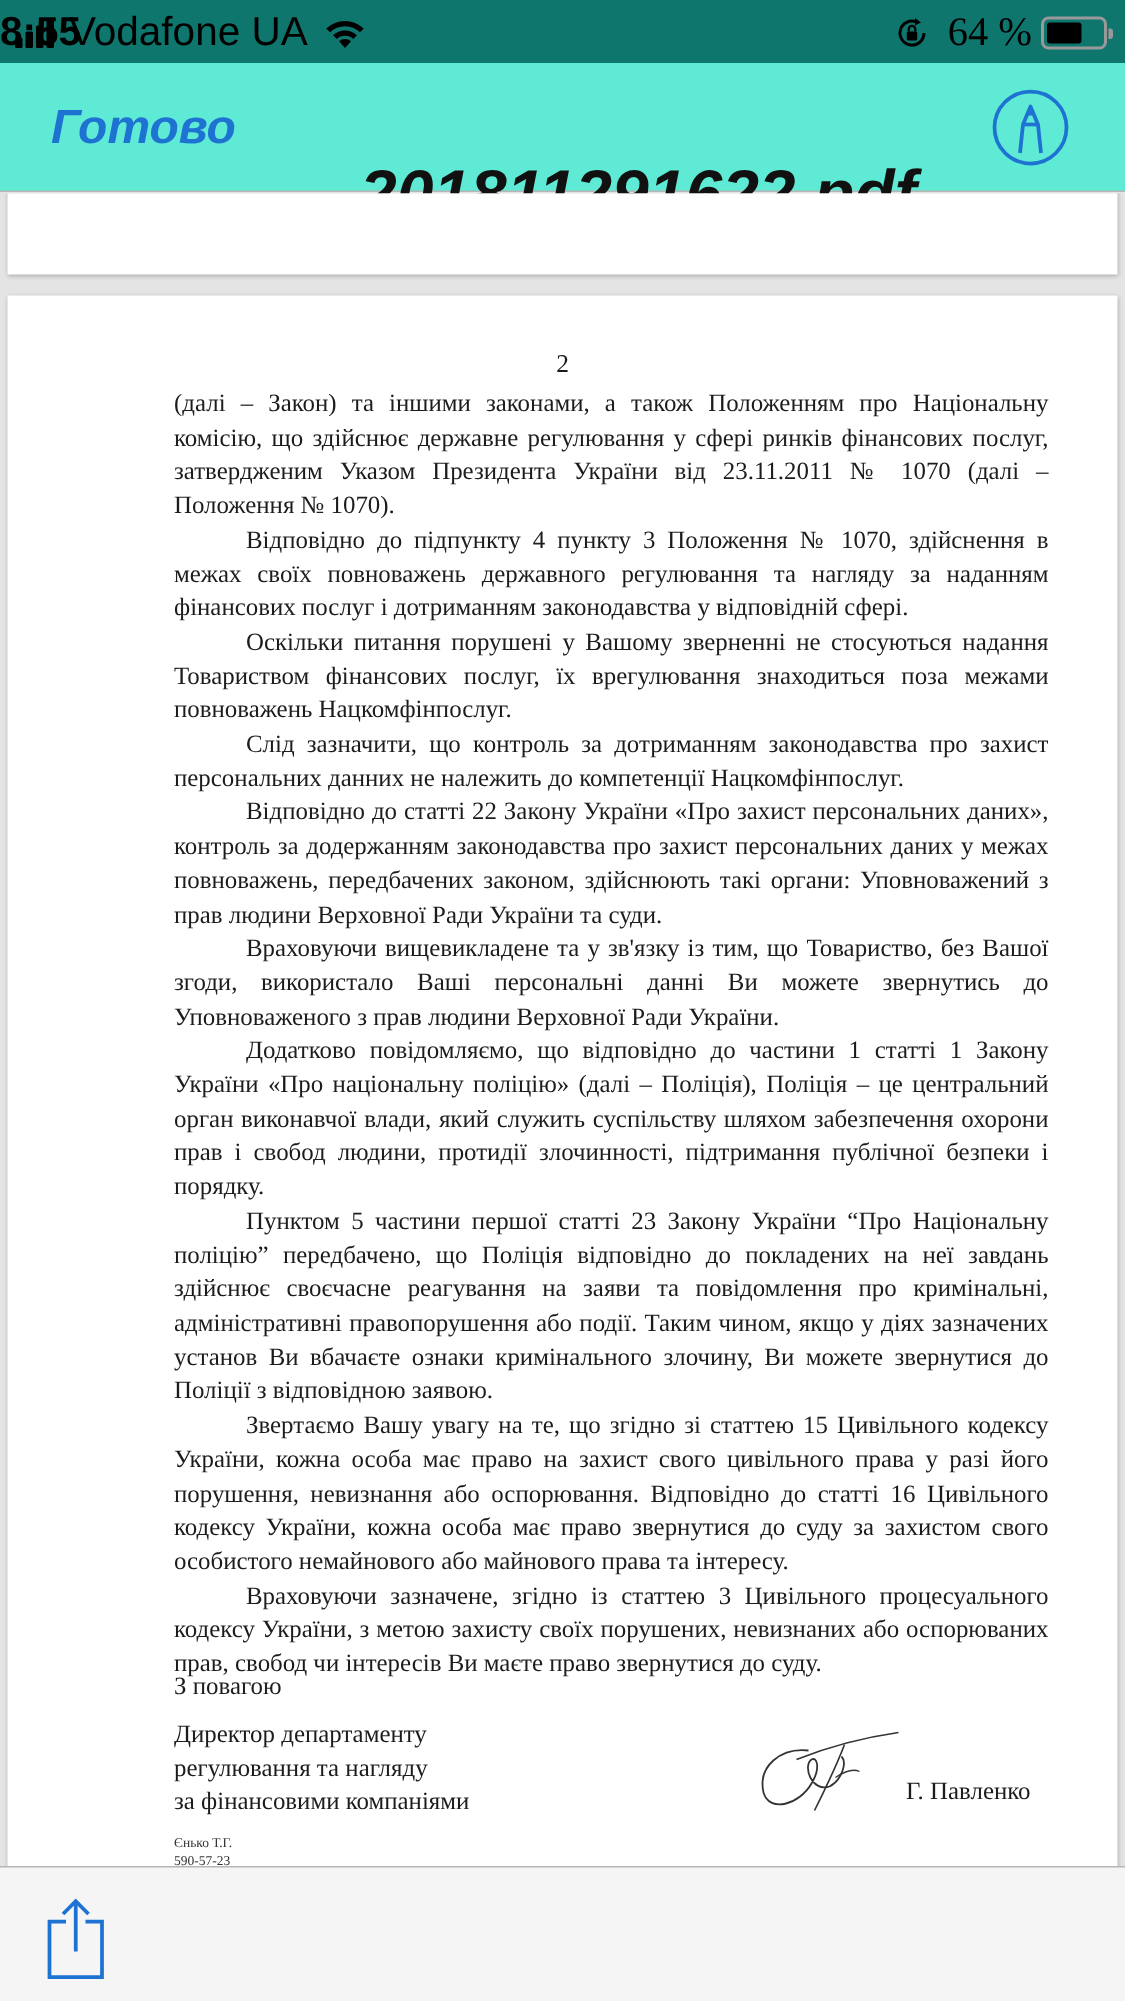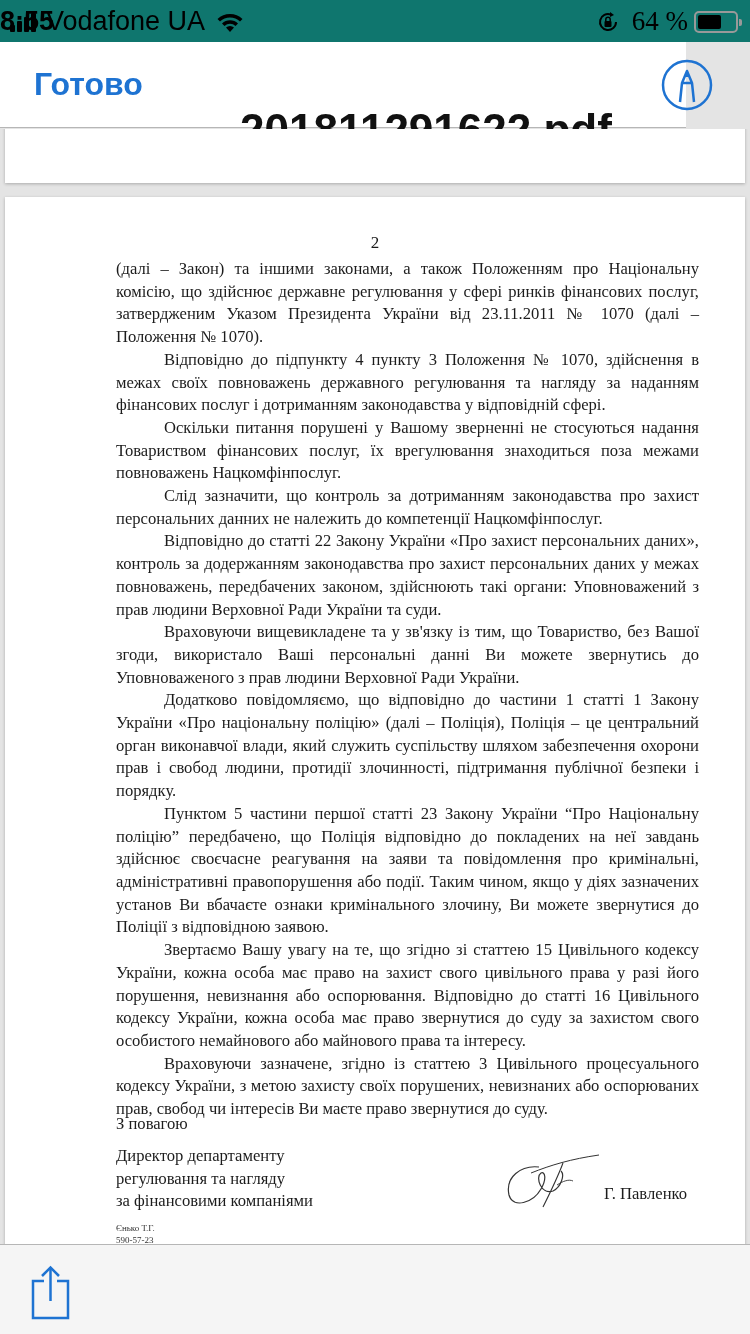--- a/index.html
+++ b/index.html
@@ -23,22 +23,22 @@
   .status-time { position: absolute; left: 0; right: 0; top: 6px; text-align: left; font-weight: bold; font-size: 27px; }
   .status-right { position: absolute; right: 12px; top: 6px; display: flex; align-items: center; }
   .rot-lock { width: 24px; height: 24px; margin-right: 12px; }
   .battery-pct { margin-right: 6px; font-family: Liberation Serif, serif; }
   .battery { width: 44px; height: 22px; border: 2px solid #999; border-radius: 5px; padding: 2px; position: relative; }
   .battery-fill { height: 100%; background: #000; border-radius: 2px; }
   .battery-tip { position: absolute; right: -6px; top: 6px; width: 3px; height: 7px; background: #999; border-radius: 0 2px 2px 0; }
 
   
   .nav-bar {
-    position: absolute; left: 0; top: 42px; width: 686px; height: 86px;
-    background: #ffffff; border-bottom: 1px solid #b6b6b6;
+    position: absolute; left: 0; top: 42px; width: 750px; height: 86px;
+    background: #5eead4; border-bottom: 1px solid #b6b6b6; font-style: italic;
   }
   .done-btn { position: absolute; left: 34px; top: 24px; color: #1e73d2; font-size: 32px; font-weight: bold; cursor: pointer; }
   .nav-title { position: absolute; left: 240px; top: 23px; font-size: 44px; font-weight: bold; color: #111; margin-top: 40px; }
   .markup-btn { position: absolute; left: 660px; top: 16px; width: 54px; height: 54px; cursor: pointer; }
 
   
   .viewer { position: absolute; left: 0; top: 129px; width: 750px; height: 1115px; background: #e4e4e4; overflow: hidden; }
   .page-prev {
     position: absolute; left: 5px; top: -10px; width: 740px; height: 64px;
     background: #fff; box-shadow: 0 1px 3px rgba(0,0,0,0.25);

